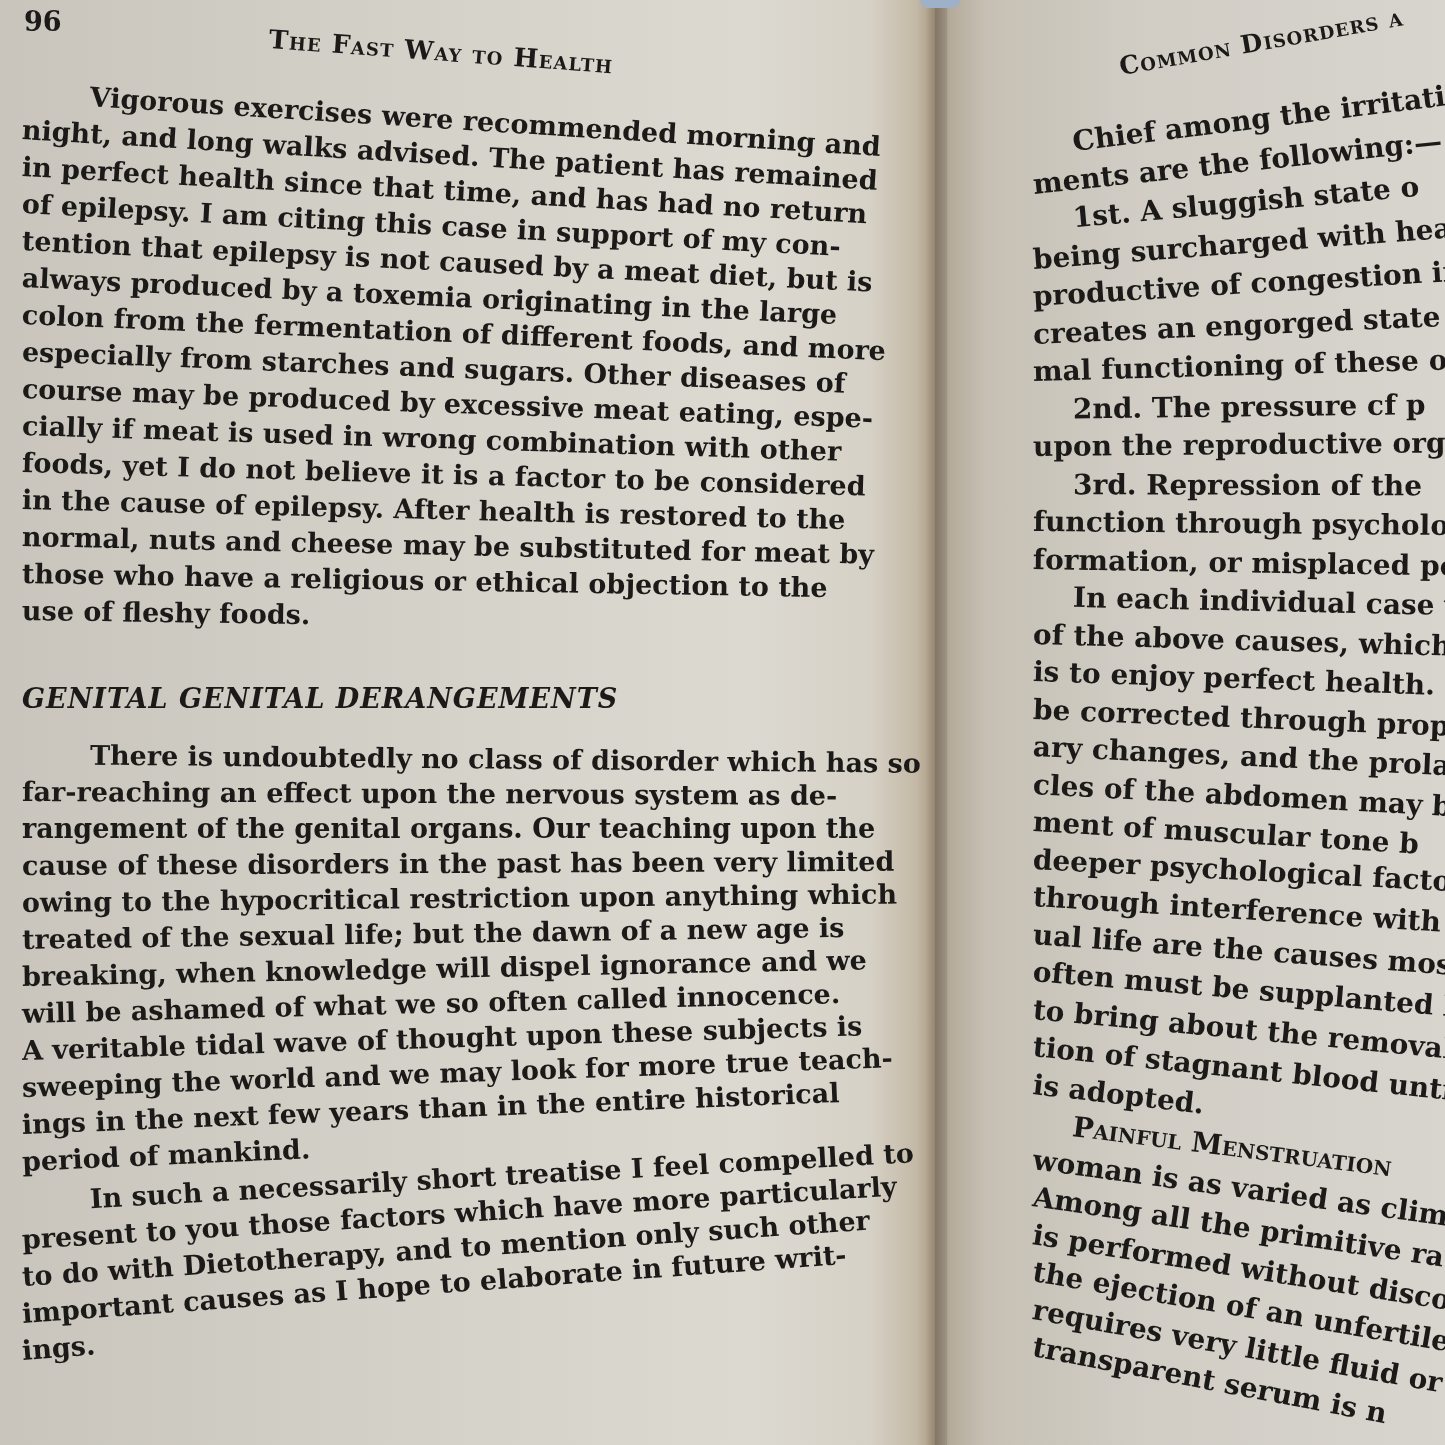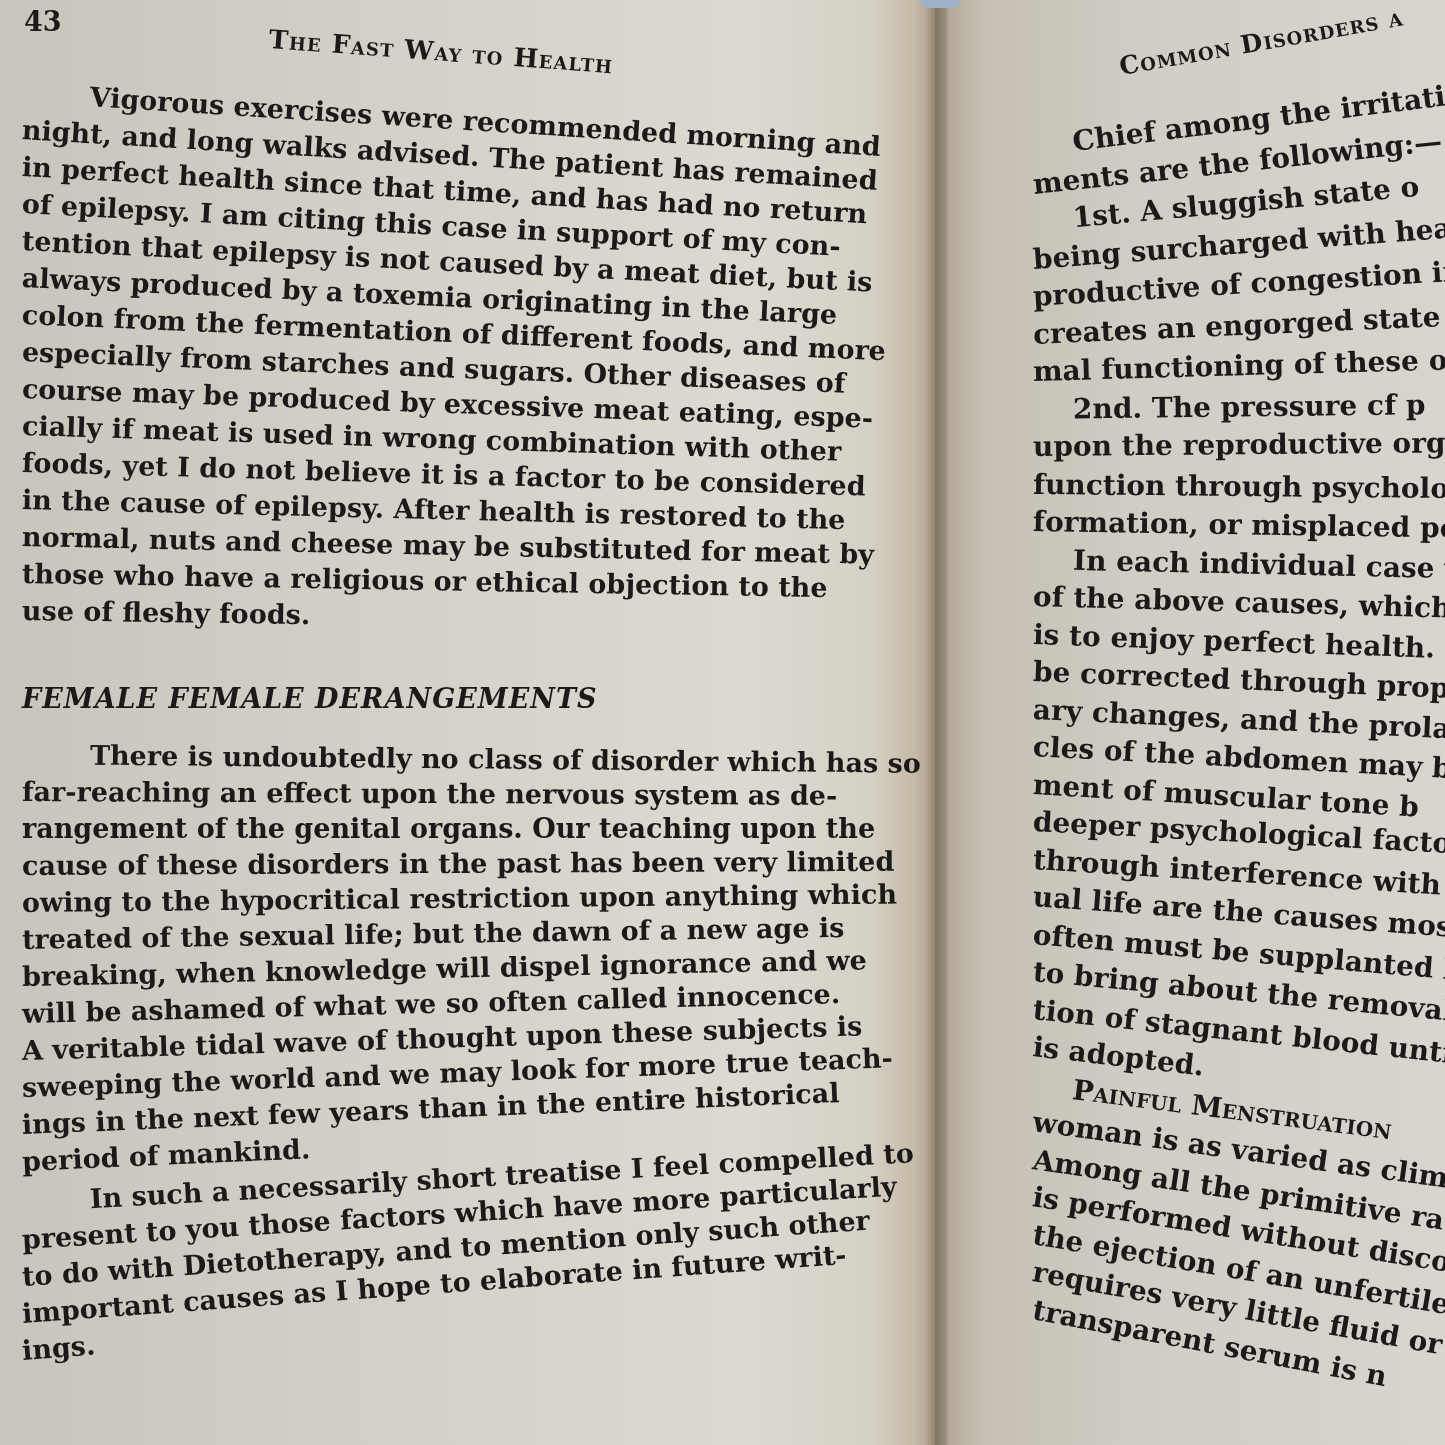--- a/index.html
+++ b/index.html
@@ -61,42 +61,42 @@
       line-height: 37.5px; height: 37.5px; transform-origin: left center;
     }
     .rindent { padding-left: 40px; }
     .smallcaps { font-variant: small-caps; }
   </style>
 </head>
 <body>
 
 <div class="spread">
   <div class="page-left">
-    <div class="page-number ink">43</div>
+    <div class="page-number ink">96</div>
     <div class="running-head-left ink">The Fast Way to Health</div>
 
     <div class="text-block-left ink">
       <div id="p1">
           <span class="line indent" style="transform: rotate(3.6deg);">Vigorous exercises were recommended morning and</span>
           <span class="line" style="transform: rotate(3.4deg);">night, and long walks advised.  The patient has remained</span>
           <span class="line" style="transform: rotate(3.2deg);">in perfect health since that time, and has had no return</span>
           <span class="line" style="transform: rotate(3deg);">of epilepsy.  I am citing this case in support of my con-</span>
           <span class="line" style="transform: rotate(2.8deg);">tention that epilepsy is not caused by a meat diet, but is</span>
           <span class="line" style="transform: rotate(2.6deg);">always produced by a toxemia originating in the large</span>
           <span class="line" style="transform: rotate(2.4deg);">colon from the fermentation of different foods, and more</span>
           <span class="line" style="transform: rotate(2.2deg);">especially from starches and sugars.  Other diseases of</span>
           <span class="line" style="transform: rotate(2deg);">course may be produced by excessive meat eating, espe-</span>
           <span class="line" style="transform: rotate(1.8deg);">cially if meat is used in wrong combination with other</span>
           <span class="line" style="transform: rotate(1.6deg);">foods, yet I do not believe it is a factor to be considered</span>
           <span class="line" style="transform: rotate(1.4deg);">in the cause of epilepsy.  After health is restored to the</span>
           <span class="line" style="transform: rotate(1.2deg);">normal, nuts and cheese may be substituted for meat by</span>
           <span class="line" style="transform: rotate(1deg);">those who have a religious or ethical objection to the</span>
           <span class="line" style="transform: rotate(0.8deg);">use of fleshy foods.</span>
         </div>
-      <div class="section-heading">FEMALE FEMALE DERANGEMENTS</div>
+      <div class="section-heading">GENITAL GENITAL DERANGEMENTS</div>
       <div id="p2">
           <span class="line indent" style="transform: rotate(0.56deg);">There is undoubtedly no class of disorder which has so</span>
           <span class="line" style="transform: rotate(0.28deg);">far-reaching an effect upon the nervous system as de-</span>
           <span class="line" style="transform: rotate(0deg); text-align: center;">rangement of the genital organs.  Our teaching upon the</span>
           <span class="line" style="transform: rotate(-0.28deg);">cause of these disorders in the past has been very limited</span>
           <span class="line" style="transform: rotate(-0.56deg);">owing to the hypocritical restriction upon anything which</span>
           <span class="line" style="transform: rotate(-0.84deg);">treated of the sexual life; but the dawn of a new age is</span>
           <span class="line" style="transform: rotate(-1.12deg);">breaking, when knowledge will dispel ignorance and we</span>
           <span class="line" style="transform: rotate(-1.4deg);">will be ashamed of what we so often called innocence.</span>
           <span class="line" style="transform: rotate(-1.68deg);">A veritable tidal wave of thought upon these subjects is</span>
@@ -122,20 +122,21 @@
   <div class="text-block-right ink" id="rtext">
       <span class="rline rindent" style="transform: rotate(-7deg);">Chief among the irritatin</span>
       <span class="rline" style="transform: rotate(-6.1deg);">ments are the following:—</span>
       <span class="rline rindent" style="transform: rotate(-5.2deg);">1st.  A sluggish state o</span>
       <span class="rline" style="transform: rotate(-4.3deg);">being surcharged with heav</span>
       <span class="rline" style="transform: rotate(-3.4deg);">productive of congestion in</span>
       <span class="rline" style="transform: rotate(-2.5deg);">creates an engorged state w</span>
       <span class="rline" style="transform: rotate(-1.6deg);">mal functioning of these org</span>
       <span class="rline rindent" style="transform: rotate(-0.7deg);">2nd.  The pressure cf p</span>
       <span class="rline" style="transform: rotate(-0.5deg);">upon the reproductive organ</span>
+      <span class="rline rindent" style="transform: rotate(0.2deg);">3rd.  Repression of the</span>
       <span class="rline" style="transform: rotate(0.55deg);">function through psycholog</span>
       <span class="rline" style="transform: rotate(0.9deg);">formation, or misplaced pos</span>
       <span class="rline rindent" style="transform: rotate(1.25deg);">In each individual case y</span>
       <span class="rline" style="transform: rotate(1.6deg);">of the above causes, which m</span>
       <span class="rline" style="transform: rotate(1.95deg);">is to enjoy perfect health.</span>
       <span class="rline" style="transform: rotate(2.3deg);">be corrected through proper</span>
       <span class="rline" style="transform: rotate(2.65deg);">ary changes, and the prolap</span>
       <span class="rline" style="transform: rotate(3deg);">cles of the abdomen may be</span>
       <span class="rline" style="transform: rotate(3.35deg);">ment  of  muscular  tone  b</span>
       <span class="rline" style="transform: rotate(3deg);">deeper  psychological  facto</span>

